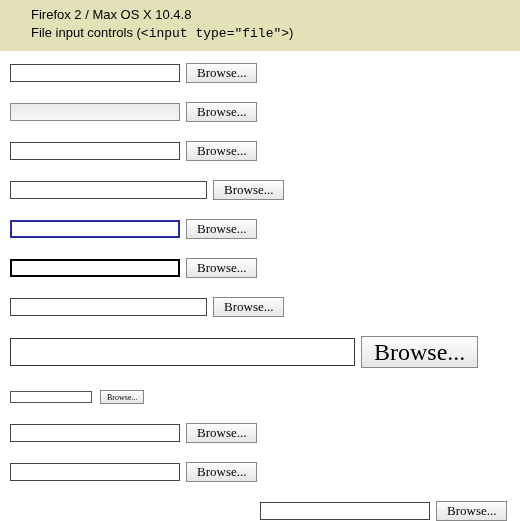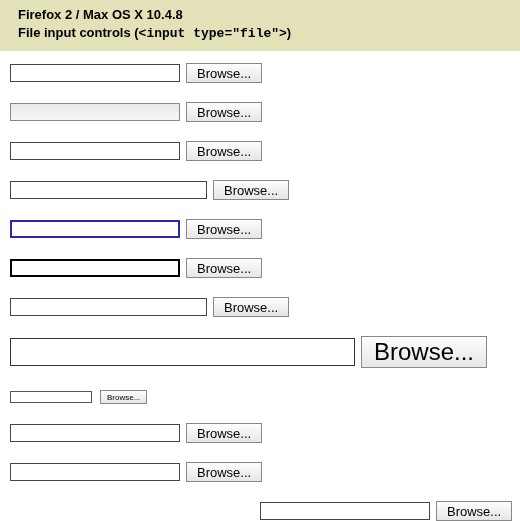--- a/index.html
+++ b/index.html
@@ -6,44 +6,43 @@
   html, body { margin: 0; padding: 0; }
   body {
     width: 520px;
     font-family: "Lucida Grande", "Helvetica Neue", Arial, sans-serif;
     font-size: 13px;
     color: #000;
     background: #fff;
   }
   .header {
     background: #e3e1b8;
-    padding: 6px 10px 8px 18px;
+    padding: 6px 10px 8px 31px;
     line-height: 1.4;
-    font-weight: bold;
   }
   .header .code { font-family: "Courier New", monospace; }
   .demo-area { padding: 12px 0 8px 10px; }
   .row { margin-bottom: 19px; display: flex; align-items: center; }
   .file-text {
     height: 18px;
     border: 1px solid #444;
     background: #fff;
     display: inline-block;
     vertical-align: middle;
   }
   .browse-btn {
     display: inline-flex;
     align-items: center;
     justify-content: center;
     height: 20px;
     padding: 0 10px;
     margin-left: 6px;
     border: 1px solid #888;
     background: linear-gradient(#fdfdfd, #e6e6e6);
-    font-family: Liberation Sans, sans-serif;
+    font-family: Liberation Serif, serif;
     font-size: 13px;
     color: #000;
     cursor: default;
   }
   
   .r1 .file-text { width: 170px; }
   .r2 .file-text { width: 170px; background: linear-gradient(#e9e9e9, #f7f7f7); border-color: #888; }
   .r3 .file-text { width: 170px; }
   .r4 .file-text { width: 197px; }
   .r5 .file-text { width: 170px; border: 2px solid #2a2aa8; }

